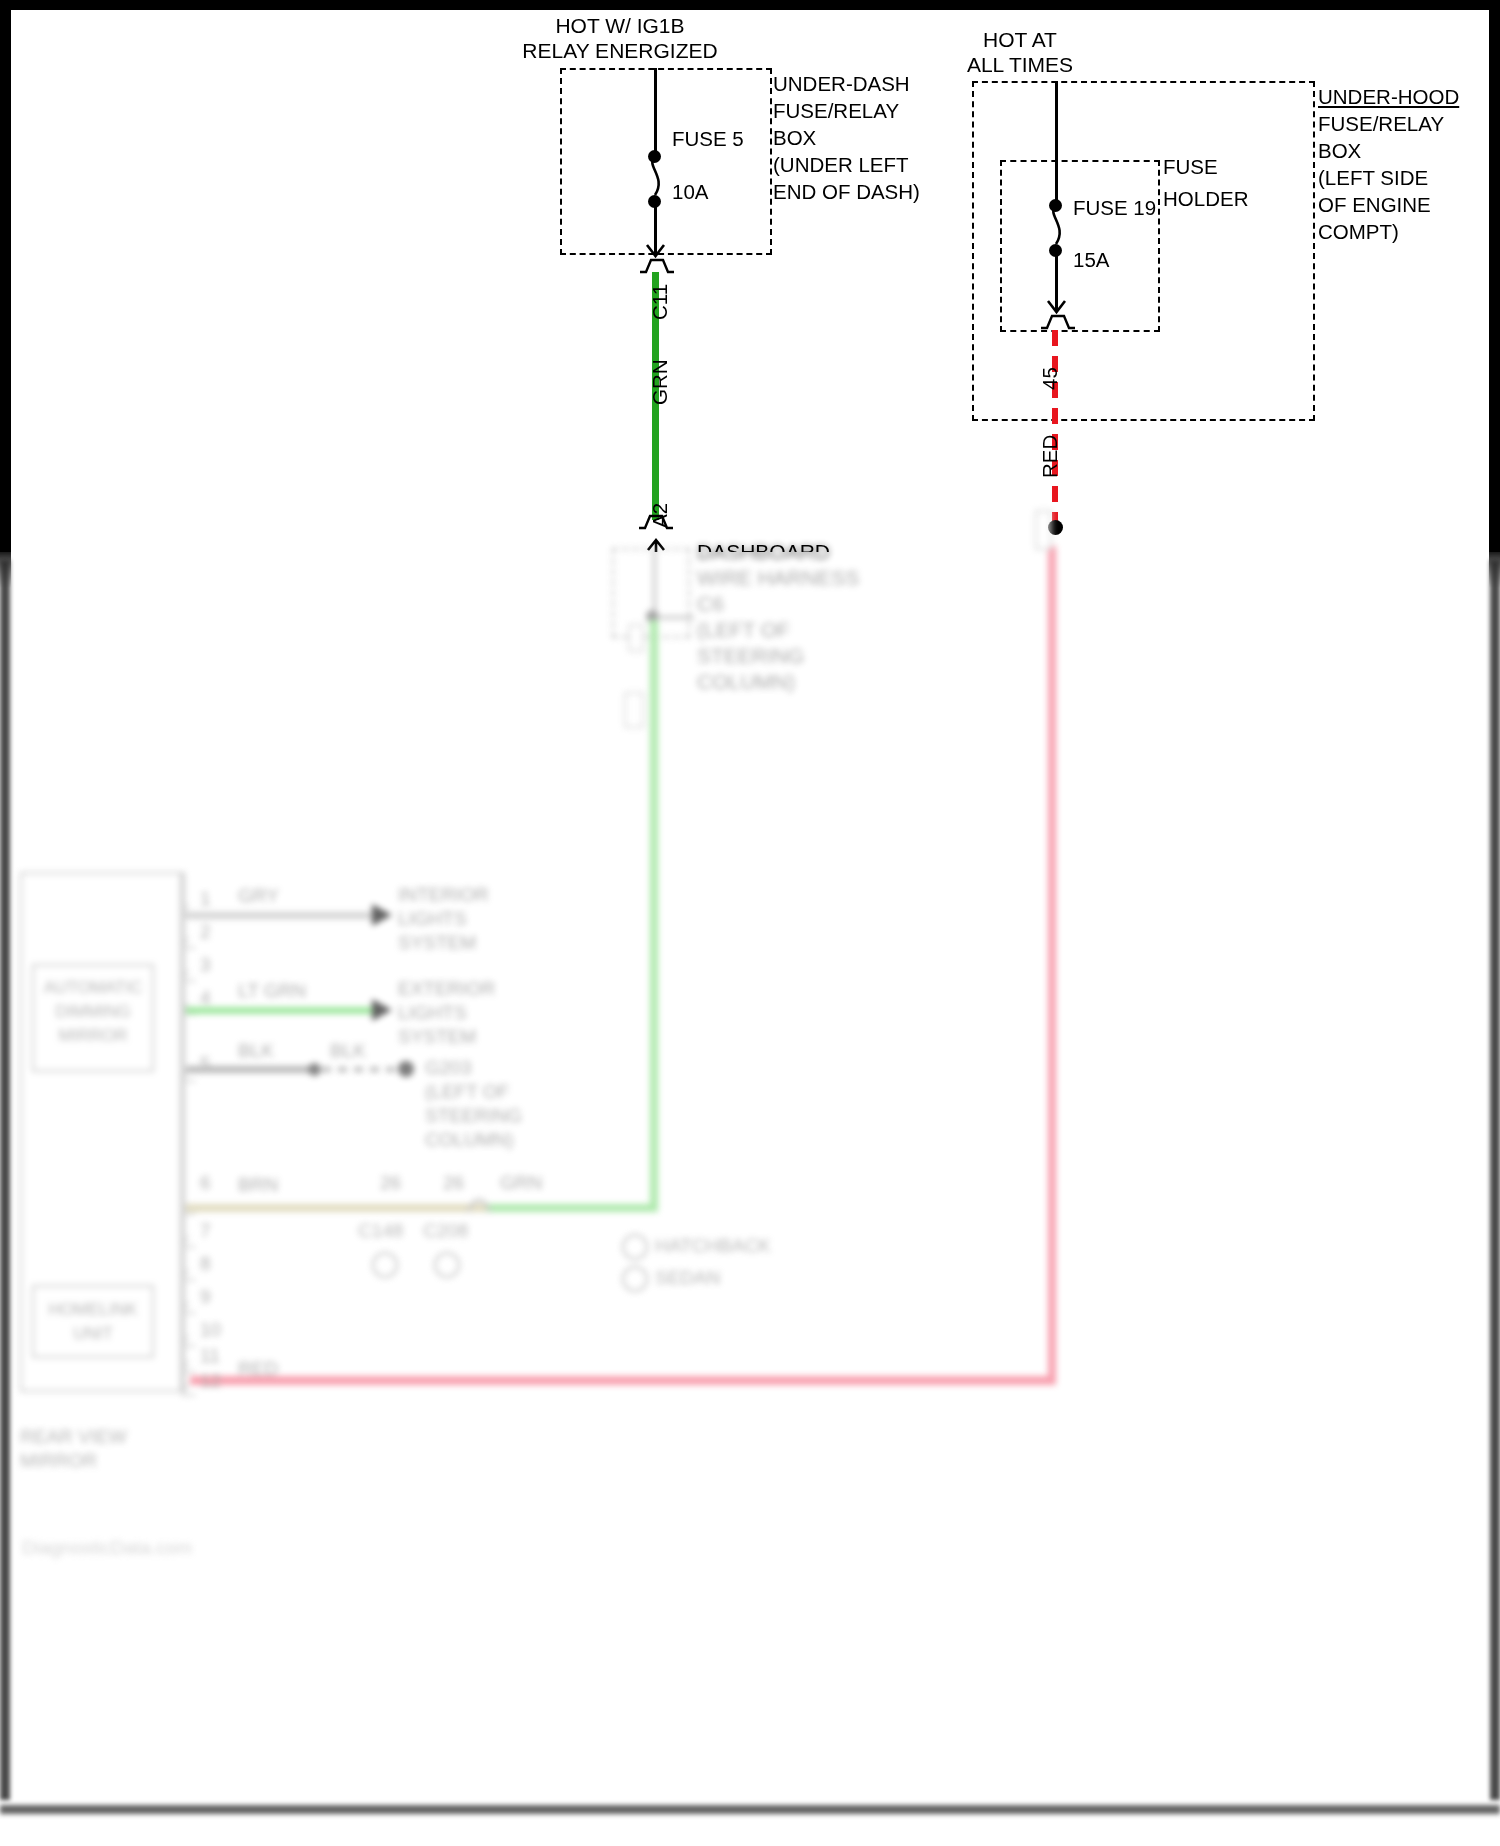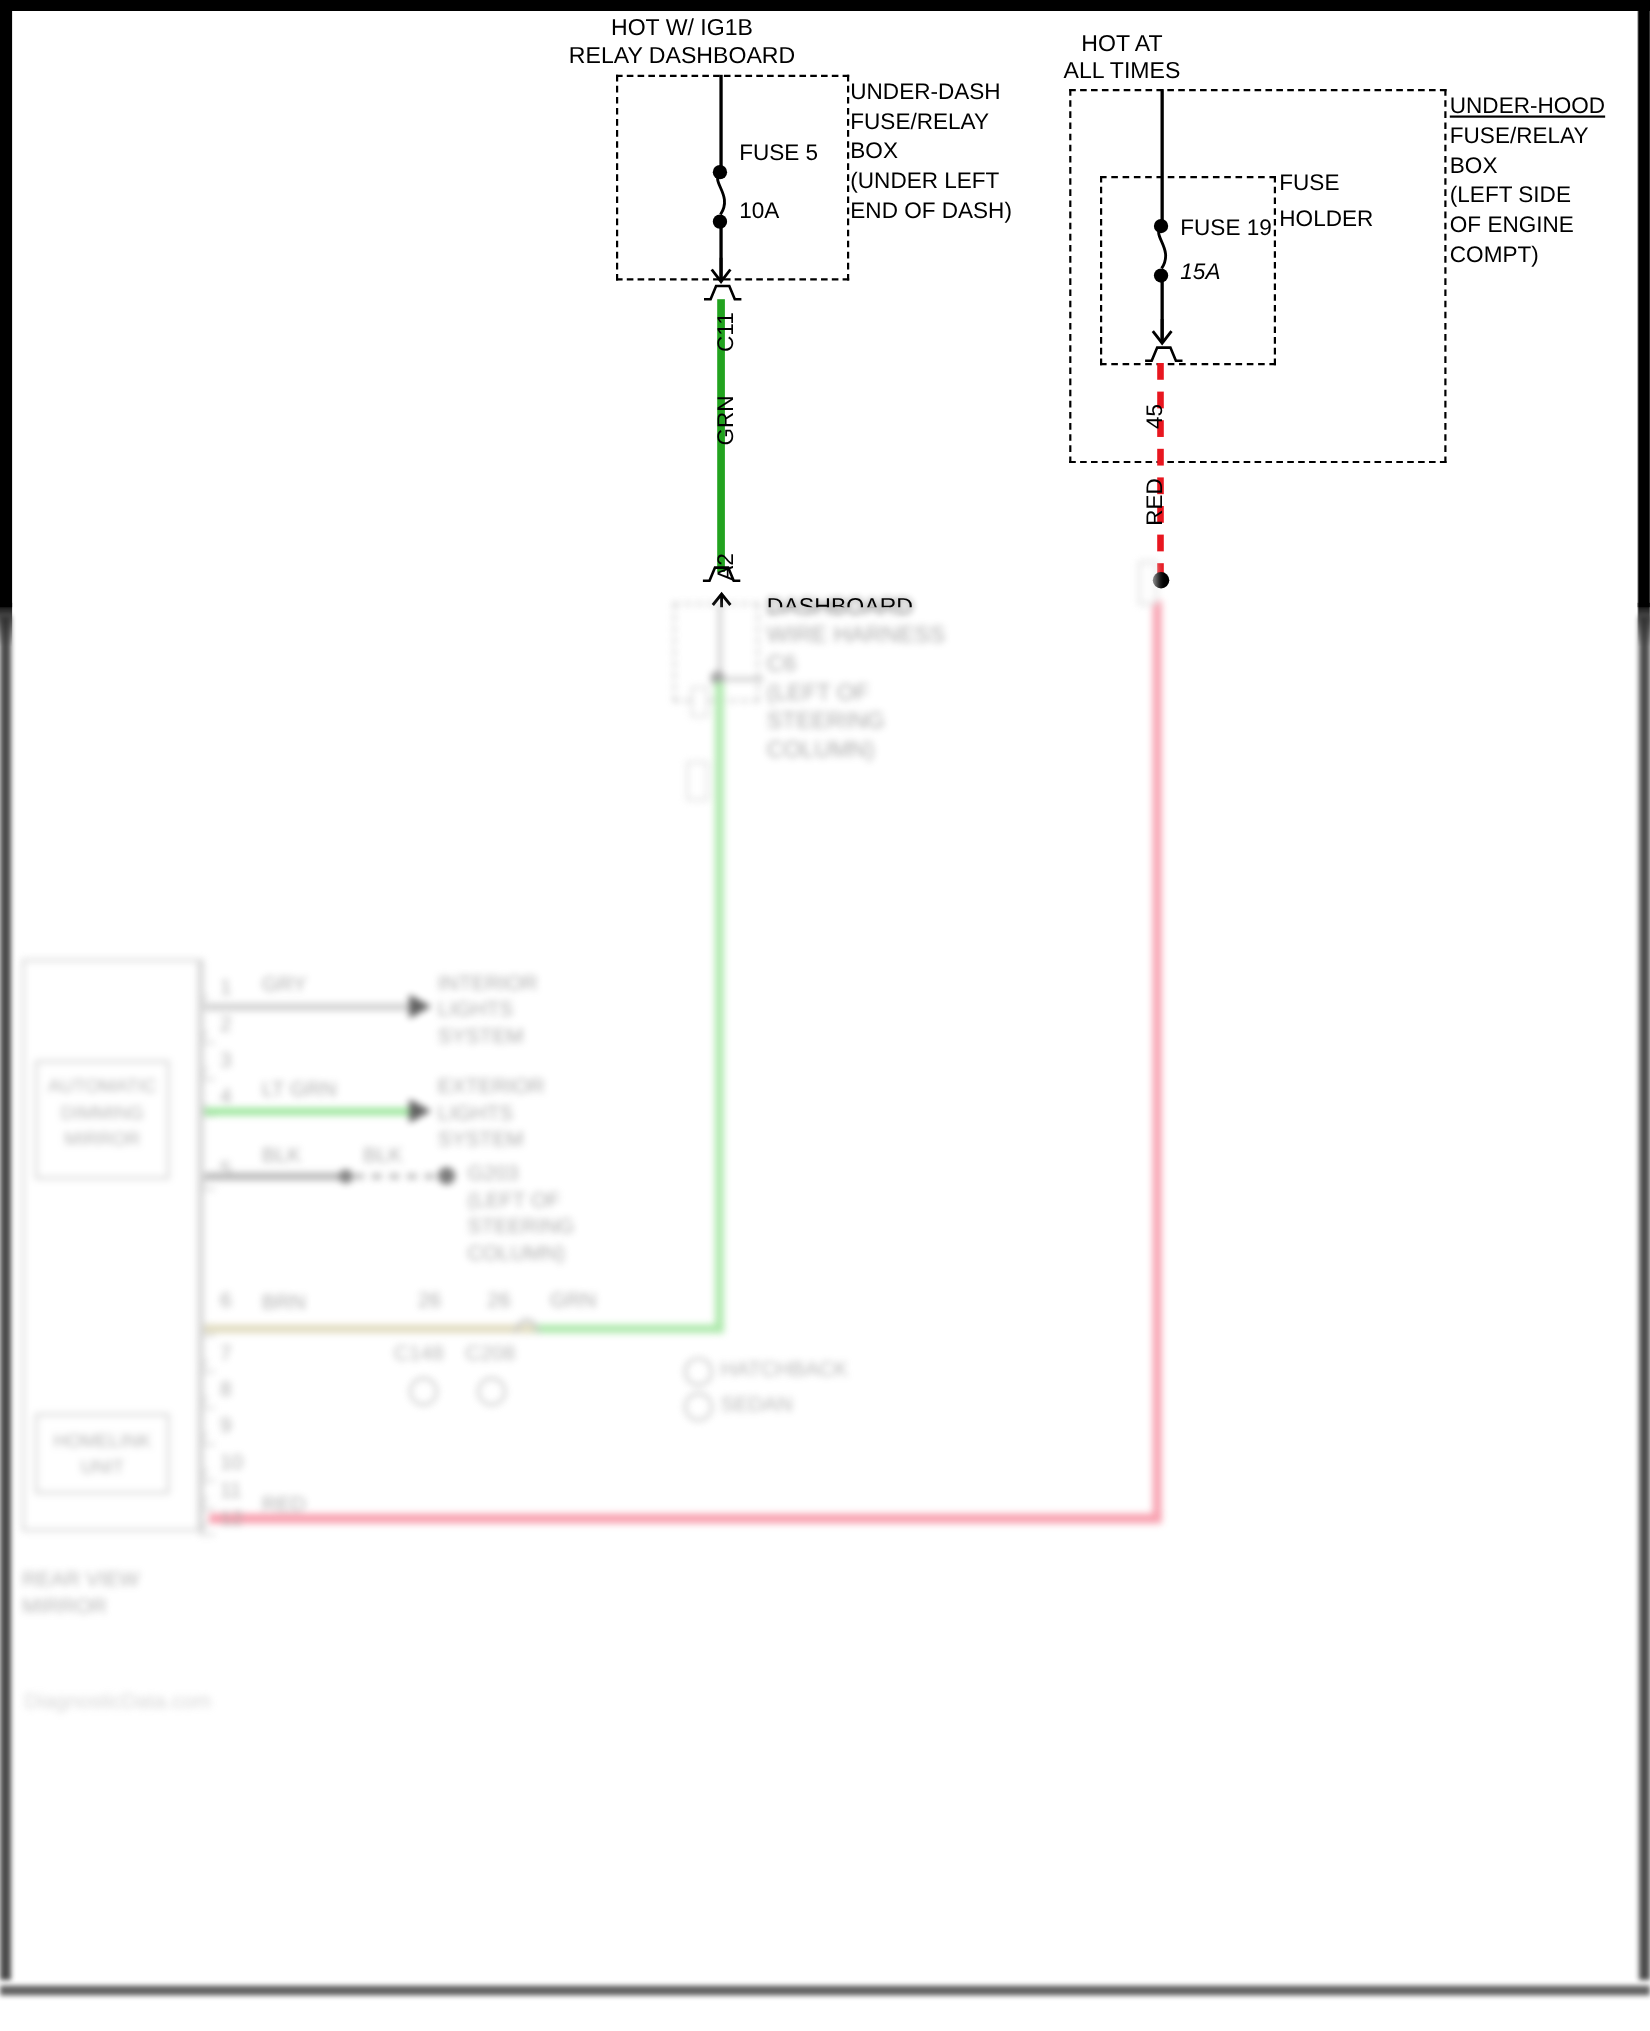--- a/index.html
+++ b/index.html
@@ -68,21 +68,21 @@
   .wm{position:absolute;color:#bcbcbc;font-size:19px;}
 </style>
 </head>
 <body>
 
 <div id="stage">
 
   <div id="sharp">
 
     <div class="txt t21 ctr" style="left:470px;top:14px;width:300px;">HOT W/ IG1B</div>
-    <div class="txt t21 ctr" style="left:470px;top:39px;width:300px;">RELAY DASHBOARD</div>
+    <div class="txt t21 ctr" style="left:470px;top:39px;width:300px;">RELAY ENERGIZED</div>
 
     <div class="dashbox" style="left:560px;top:68px;width:212px;height:187px;"></div>
 
     <div class="solidline vline" style="left:654px;top:68px;height:88px;"></div>
     <div class="dot" style="left:648px;top:150px;"></div>
 
     <svg style="position:absolute;left:643px;top:155px;" width="26" height="48">
       <path d="M12 2 C 2 10, 24 22, 12 40" stroke="#000" stroke-width="2.6" fill="none"></path>
     </svg>
     <div class="dot" style="left:648px;top:195px;"></div>
@@ -118,21 +118,21 @@
     <div class="dot" style="left:1049px;top:244px;"></div>
     <div class="solidline vline" style="left:1055px;top:252px;height:56px;"></div>
     <svg style="position:absolute;left:1041px;top:290px;" width="32" height="28">
       <path d="M15.5 0 L15.5 20 M7 11 L15.5 22 L24 11" stroke="#000" stroke-width="2.6" fill="none"></path>
     </svg>
     <svg style="position:absolute;left:1039px;top:312px;" width="38" height="20">
       <path d="M2 16 L8 16 L13 4 L25 4 L30 16 L36 16" stroke="#000" stroke-width="2.4" fill="none"></path>
     </svg>
 
     <div class="txt t20" style="left:1073px;top:196px;">FUSE 19</div>
-    <div class="txt t20" style="left:1073px;top:236px;font-style:italic;">15A</div>
+    <div class="txt t20" style="left:1073px;top:248px;">15A</div>
 
     <div class="txt t20" style="left:1163px;top:155px;">FUSE</div>
     <div class="txt t20" style="left:1163px;top:187px;">HOLDER</div>
 
     <div class="txt t20" style="left:1318px;top:85px;text-decoration:underline;">UNDER-HOOD</div>
     <div class="txt t20" style="left:1318px;top:112px;">FUSE/RELAY</div>
     <div class="txt t20" style="left:1318px;top:139px;">BOX</div>
     <div class="txt t20" style="left:1318px;top:166px;">(LEFT SIDE</div>
     <div class="txt t20" style="left:1318px;top:193px;">OF ENGINE</div>
     <div class="txt t20" style="left:1318px;top:220px;">COMPT)</div>

